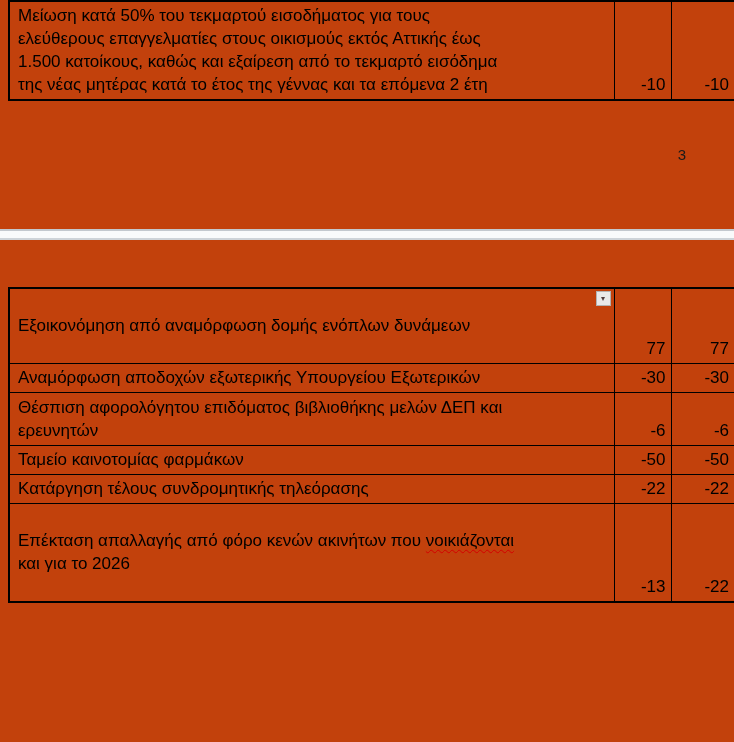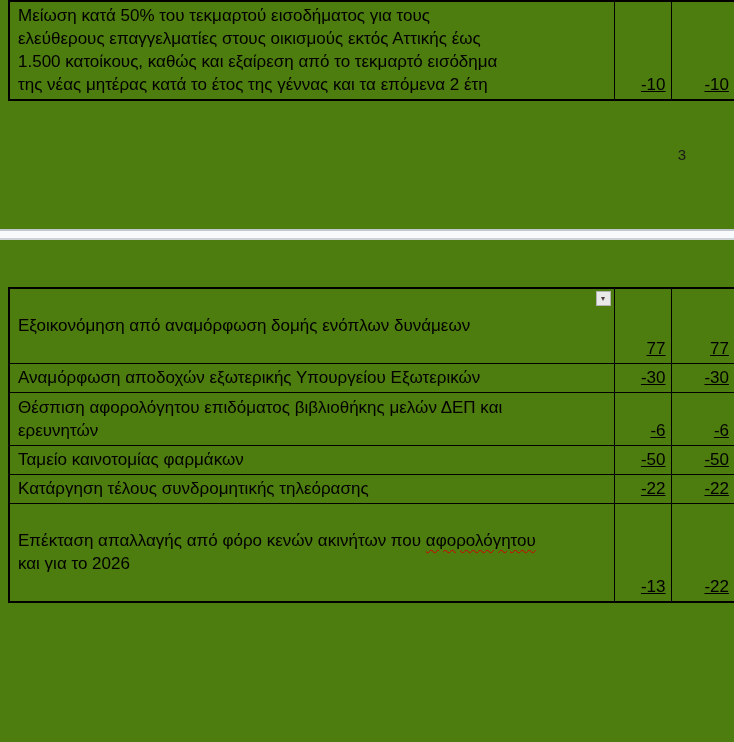--- a/index.html
+++ b/index.html
@@ -1,19 +1,19 @@
 <!DOCTYPE html>
 <html><head>
 <meta charset="utf-8">
 <style>
   html,body{margin:0;padding:0;background:#ffffff;}
   #canvas{
     position:relative;
     width:734px;height:742px;
-    background:#4d7c0f;
+    background:#c2410c;
     font-family:"Liberation Sans","DejaVu Sans",sans-serif;
     color:#000;
     overflow:hidden;
   }
   table.doc-table{
     position:absolute;
     left:8px;
     width:726px;
     border-collapse:collapse;
     table-layout:fixed;
@@ -30,21 +30,20 @@
   }
   td.desc{
     padding:2px 7px 3px 8px;
     white-space:pre-line;
     text-align:left;
   }
   td.num{
     padding:2px 5px 3px 18px;
     text-align:right;
     white-space:pre-line;
-    text-decoration:underline;
   }
   .dd-cell{position:relative;}
   .dd-btn{
     position:absolute;
     top:2px;right:3px;
     width:15px;height:15px;
     background:#e9e9e9;
     border:1px solid #b2b2b2;
     box-sizing:border-box;
     display:flex;align-items:center;justify-content:center;
@@ -136,21 +135,21 @@
         <td class="num">-50</td>
         <td class="num">-50</td>
       </tr>
       <tr style="height:26px">
         <td class="desc">Κατάργηση τέλους συνδρομητικής τηλεόρασης</td>
         <td class="num">-22</td>
         <td class="num">-22</td>
       </tr>
       <tr style="height:51px">
         <td class="desc">
-          <span>Επέκταση απαλλαγής από φόρο κενών ακινήτων που </span><span class="misspelled">αφορολόγητου</span><span class="desc-line2">και για το 2026</span>
+          <span>Επέκταση απαλλαγής από φόρο κενών ακινήτων που </span><span class="misspelled">νοικιάζονται</span><span class="desc-line2">και για το 2026</span>
         </td>
         <td class="num">-13</td>
         <td class="num">-22</td>
       </tr>
 
     </tbody>
   </table>
 
 </div>
 

